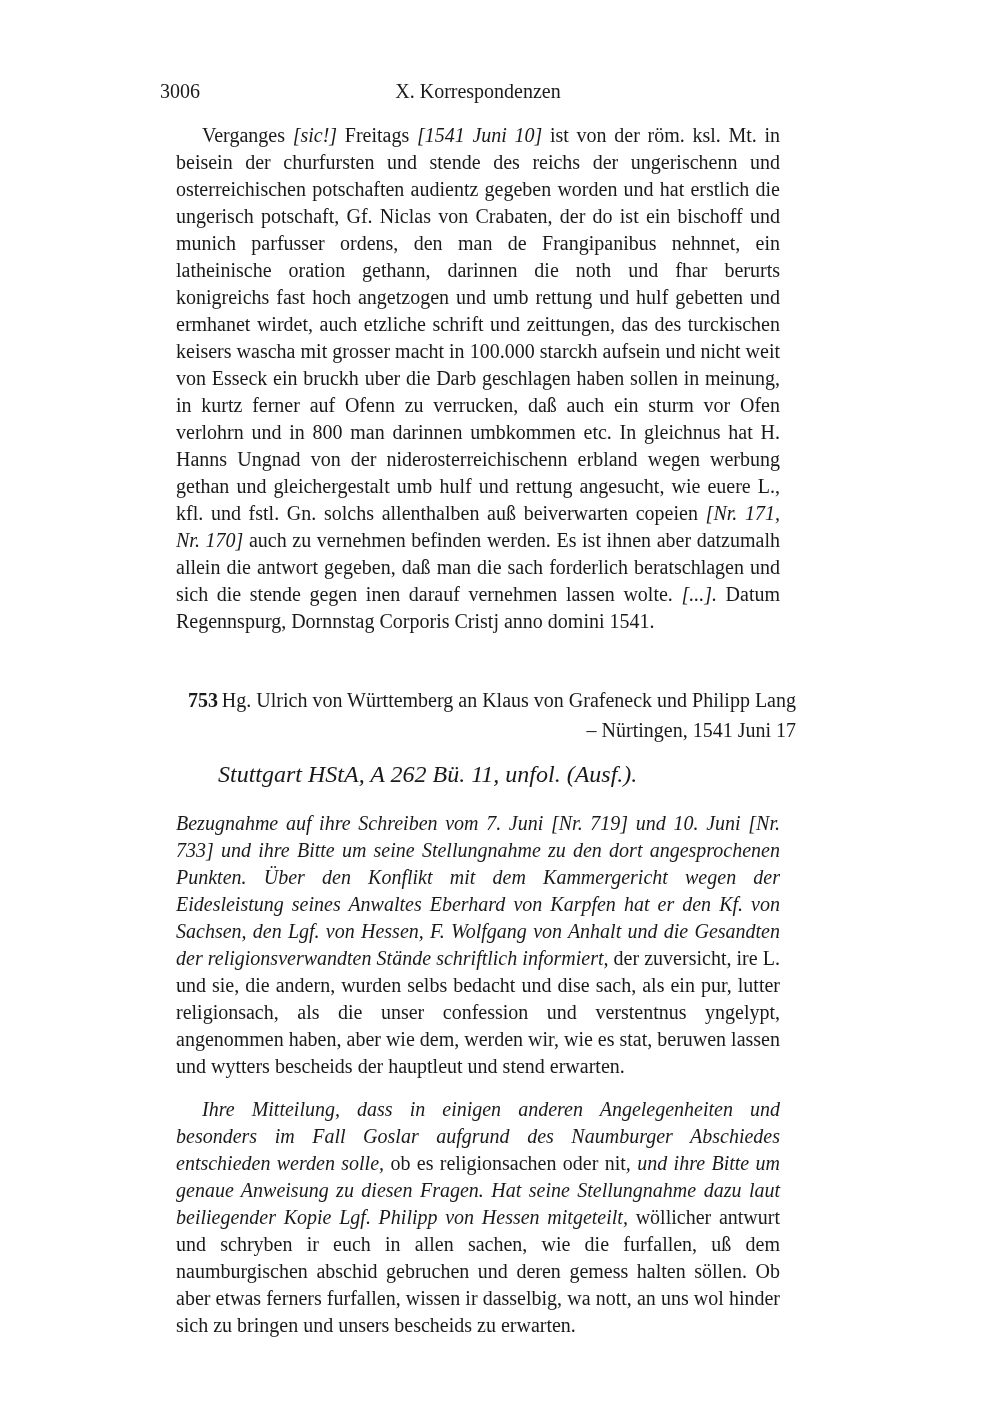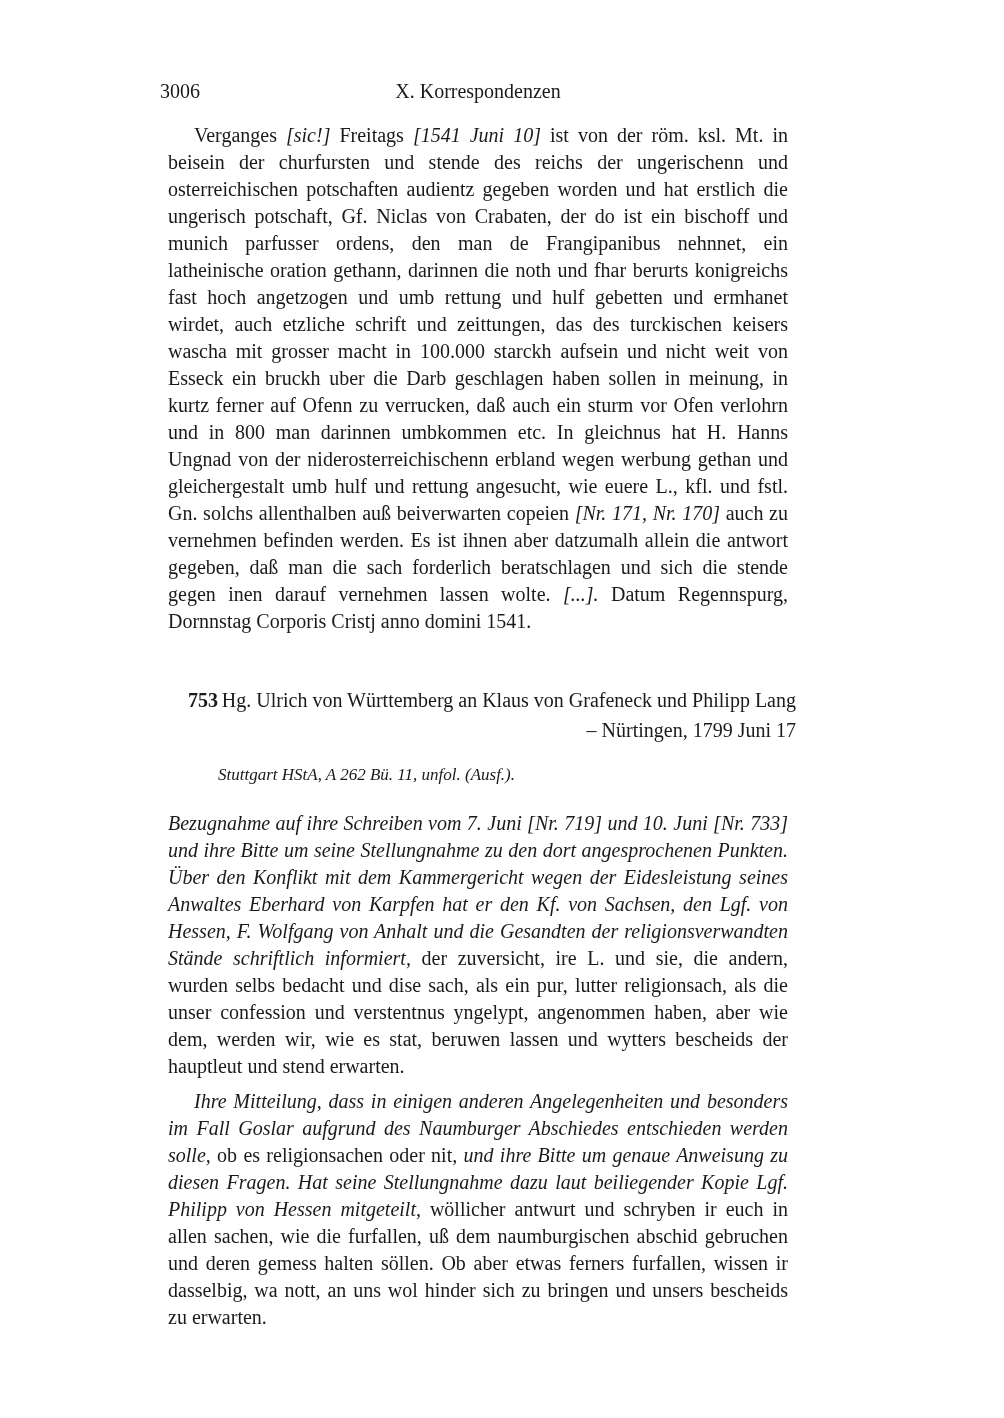--- a/index.html
+++ b/index.html
@@ -33,21 +33,21 @@
       top: 0;
     }
     .running-title {
       display: block;
       text-align: center;
     }
     .text-block {
       margin-top: 17px;
     }
     .par {
-      margin: 8px;
+      margin: 16px;
       font-size: 20px;
       line-height: 27px;
     }
     .justify {
       text-align: justify;
       text-justify: inter-word;
     }
     .indent {
       text-indent: 26px;
     }
@@ -72,21 +72,21 @@
       margin: 0;
       font-size: 20px;
       line-height: 30px;
       font-weight: normal;
     }
     .entry-title .place-date {
       display: block;
     }
     .source-line {
       margin: 16px 0 0 58px;
-      font-size: 17px;
+      font-size: 24px;
       line-height: 27px;
     }
     .summary {
       margin-top: 22px;
       font-family: Liberation Serif, serif;
     }
     .summary + .summary {
       margin-top: 0;
     }
   </style>
@@ -103,21 +103,21 @@
   <main class="text-block">
 
     <p class="par justify indent"><span>Verganges </span><em>[sic!]</em><span> Freitags </span><em>[1541 Juni 10]</em><span> ist von der röm. ksl. Mt. in beisein der churfursten und stende des reichs der ungerischenn und osterreichischen potschaften audientz gegeben worden und hat erstlich die ungerisch potschaft, Gf. Niclas von Crabaten, der do ist ein bischoff und munich parfusser ordens, den man de Frangipanibus nehnnet, ein latheinische oration gethann, darinnen die noth und fhar berurts konigreichs fast hoch angetzogen und umb rettung und hulf gebetten und ermhanet wirdet, auch etzliche schrift und zeittungen, das des turckischen keisers wascha mit grosser macht in 100.000 starckh aufsein und nicht weit von Esseck ein bruckh uber die Darb geschlagen haben sollen in meinung, in kurtz ferner auf Ofenn zu verrucken, daß auch ein sturm vor Ofen verlohrn und in 800 man darinnen umbkommen etc. In gleichnus hat H. Hanns Ungnad von der niderosterreichischenn erbland wegen werbung gethan und gleichergestalt umb hulf und rettung angesucht, wie euere L., kfl. und fstl. Gn. solchs allenthalben auß beiverwarten copeien </span><em>[Nr. 171, Nr. 170]</em><span> auch zu vernehmen befinden werden. Es ist ihnen aber datzumalh allein die antwort gegeben, daß man die sach forderlich beratschlagen und sich die stende gegen inen darauf vernehmen lassen wolte. </span><em>[...].</em><span> Datum Regennspurg, Dornnstag Corporis Cristj anno domini 1541.</span></p>
 
     <section class="entry">
 
       <div class="entry-heading">
         <span class="entry-number">753</span>
         <h2 class="entry-title">
           <span class="recipients">Hg. Ulrich von Württemberg an Klaus von Grafeneck und Philipp Lang</span>
-          <span class="place-date">– Nürtingen, 1799 Juni 17</span>
+          <span class="place-date">– Nürtingen, 1541 Juni 17</span>
         </h2>
       </div>
 
       <p class="source-line">Stuttgart HStA, A 262 Bü. 11, unfol. (Ausf.).</p>
 
       <p class="par justify summary"><em>Bezugnahme auf ihre Schreiben vom 7. Juni [Nr. 719] und 10. Juni [Nr. 733] und ihre Bitte um seine Stellungnahme zu den dort angesprochenen Punkten. Über den Konflikt mit dem Kammergericht wegen der Eidesleistung seines Anwaltes Eberhard von Karpfen hat er den Kf. von Sachsen, den Lgf. von Hessen, F. Wolfgang von Anhalt und die Gesandten der religionsverwandten Stände schriftlich informiert,</em><span> der zuversicht, ire L. und sie, die andern, wurden selbs bedacht und dise sach, als ein pur, lutter religionsach, als die unser confession und verstentnus yngelypt, angenommen haben, aber wie dem, werden wir, wie es stat, beruwen lassen und wytters bescheids der hauptleut und stend erwarten.</span></p>
 
       <p class="par justify summary indent"><em>Ihre Mitteilung, dass in einigen anderen Angelegenheiten und besonders im Fall Goslar aufgrund des Naumburger Abschiedes entschieden werden solle,</em><span> ob es religionsachen oder nit</span><em>, und ihre Bitte um genaue Anweisung zu diesen Fragen. Hat seine Stellungnahme dazu laut beiliegender Kopie Lgf. Philipp von Hessen mitgeteilt,</em><span> wöllicher antwurt und schryben ir euch in allen sachen, wie die furfallen, uß dem naumburgischen abschid gebruchen und deren gemess halten söllen. Ob aber etwas ferners furfallen, wissen ir dasselbig, wa nott, an uns wol hinder sich zu bringen und unsers bescheids zu erwarten.</span></p>
 
     </section>

